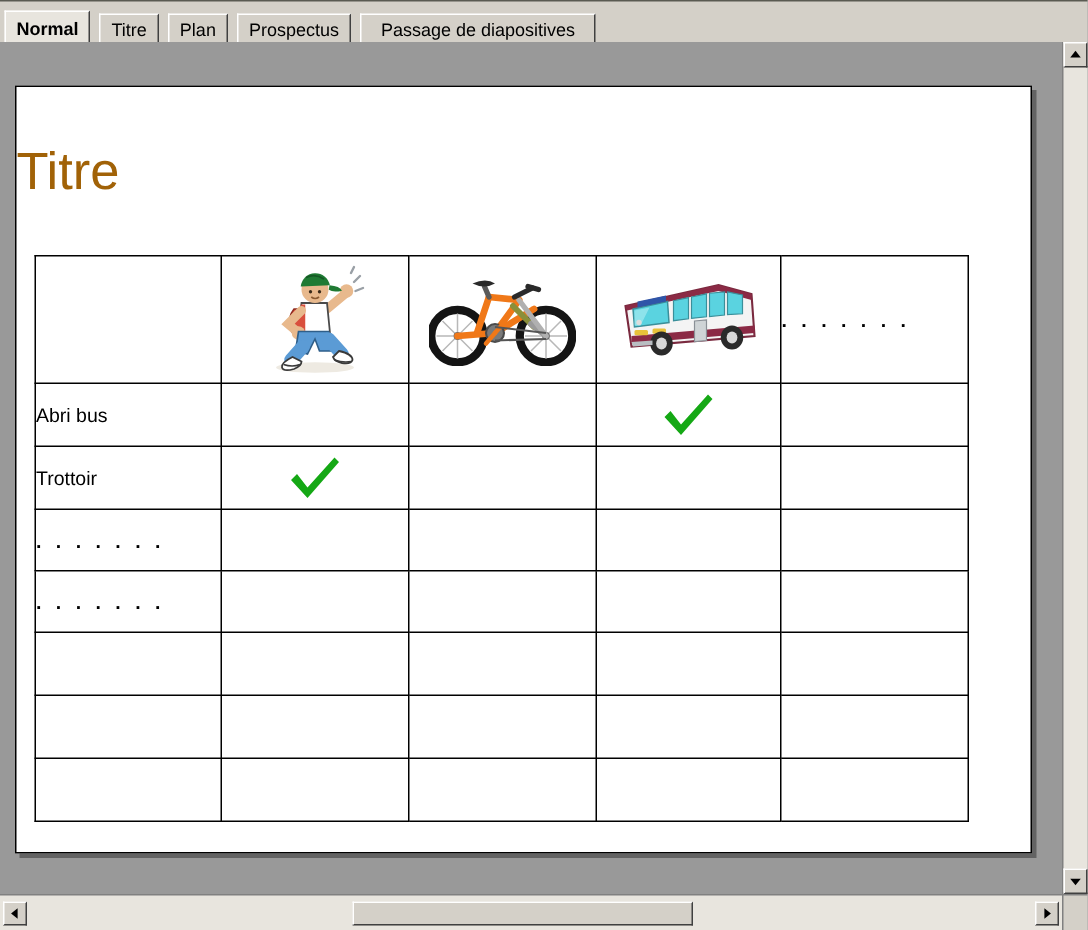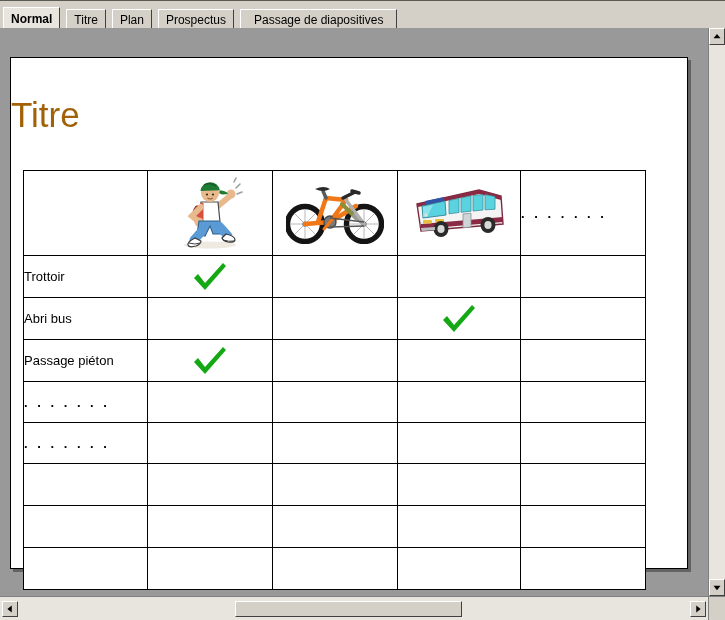--- a/index.html
+++ b/index.html
@@ -355,60 +355,47 @@
 
                   <path d="M10 44 L11 47 L24 46 L24 43 Z" fill="#b9bec2"></path>
                 </svg>
               </span>
             </td>
 
             <td class="header-dots">. . . . . . .</td>
           </tr>
 
           <tr class="label-row">
+            <td class="cell-label">Abri bus</td>
+            <td></td>
+            <td></td>
+            <td class="checkmark">
+              <span>
+                <svg width="40" height="32" viewBox="0 0 40 32">
+                  <path d="M4 17 L8 13 L15 22 L33 2 L36 5 L15 29 Z" fill="#15a815"></path>
+                </svg>
+              </span>
+            </td>
+            <td></td>
+          </tr>
+
+          <tr class="label-row">
             <td class="cell-label">Trottoir</td>
             <td class="checkmark">
               <span>
                 <svg width="40" height="32" viewBox="0 0 40 32">
                   <path d="M4 17 L8 13 L15 22 L33 2 L36 5 L15 29 Z" fill="#15a815"></path>
                 </svg>
               </span>
             </td>
             <td></td>
             <td></td>
             <td></td>
           </tr>
 
-          <tr class="label-row">
-            <td class="cell-label">Abri bus</td>
-            <td></td>
-            <td></td>
-            <td class="checkmark">
-              <span>
-                <svg width="40" height="32" viewBox="0 0 40 32">
-                  <path d="M4 17 L8 13 L15 22 L33 2 L36 5 L15 29 Z" fill="#15a815"></path>
-                </svg>
-              </span>
-            </td>
-            <td></td>
-          </tr>
-
-          <tr class="label-row">
-            <td class="cell-label">Passage piéton</td>
-            <td class="checkmark">
-              <span>
-                <svg width="40" height="32" viewBox="0 0 40 32">
-                  <path d="M4 17 L8 13 L15 22 L33 2 L36 5 L15 29 Z" fill="#15a815"></path>
-                </svg>
-              </span>
-            </td>
-            <td></td>
-            <td></td>
-            <td></td>
-          </tr>
 
           <tr class="dots-row">
             <td class="cell-dots">. . . . . . .</td>
             <td></td>
             <td></td>
             <td></td>
             <td></td>
           </tr>
 
           <tr class="dots-row">

